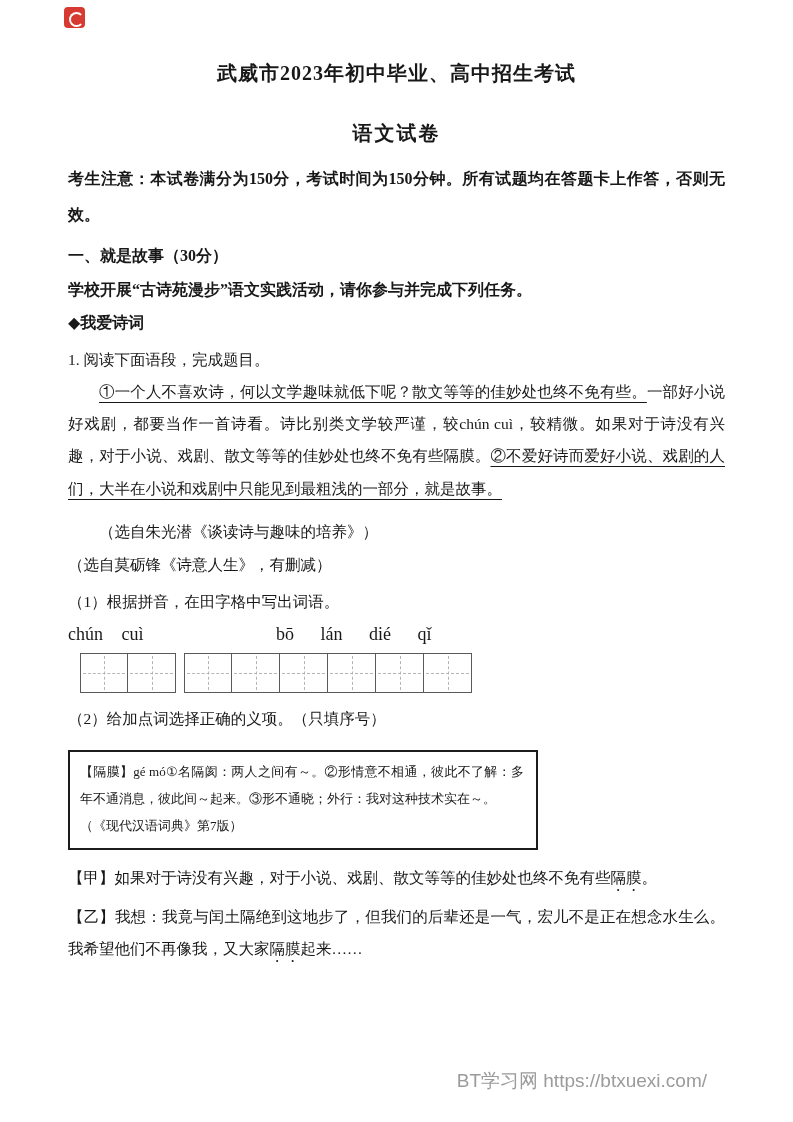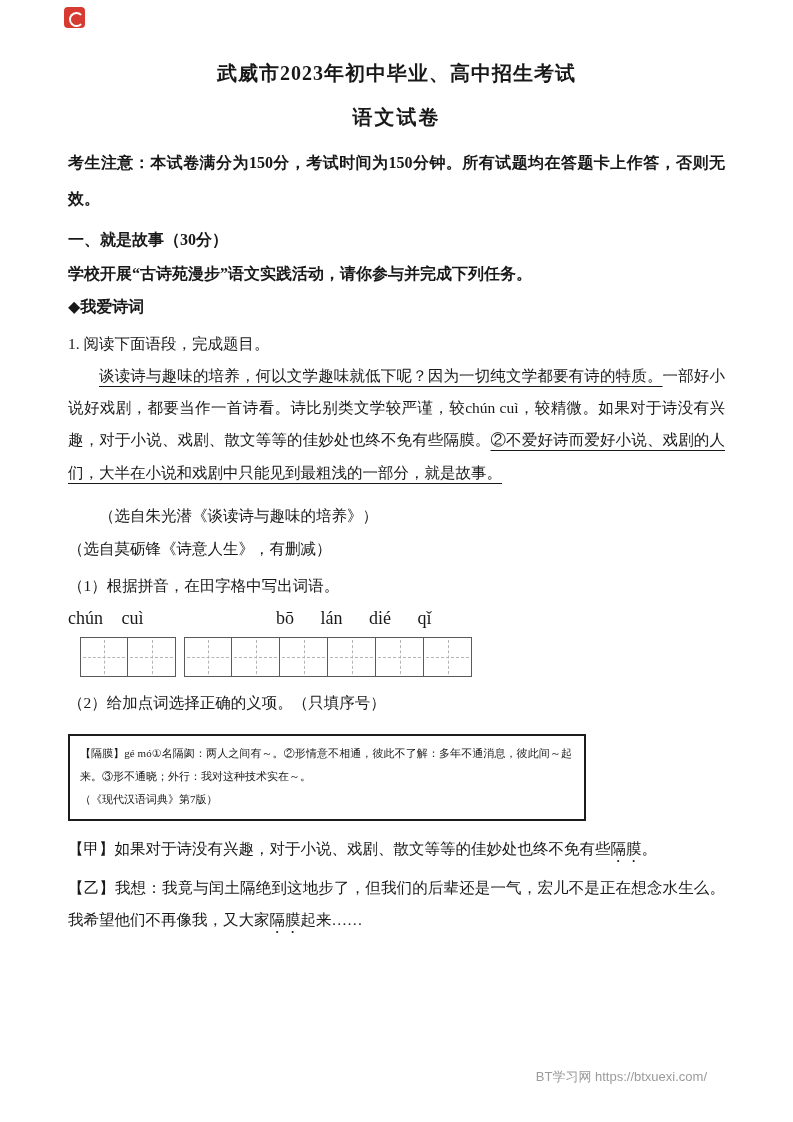--- a/index.html
+++ b/index.html
@@ -22,21 +22,21 @@
     border: 2px solid #ffffff; border-right-color: transparent;
     border-radius: 50%;
   }
   .page { padding: 58px 68px 0 68px; }
   .title {
     text-align: center; font-size: 20px; font-weight: bold;
     letter-spacing: 1px; line-height: 1.5;
   }
   .subtitle {
     text-align: center; font-size: 20px; font-weight: bold;
-    margin-top: 16px; letter-spacing: 2px;
+    margin-top: 32px; letter-spacing: 2px;
   }
   .notice {
     margin-top: 14px; font-weight: bold; font-size: 16px;
     line-height: 2.25; text-align: justify;
   }
   .h-bold { font-weight: bold; font-size: 16px; line-height: 2.1; }
   .body-p { font-size: 15.5px; line-height: 2.07; text-align: justify; }
   .indent { text-indent: 2em; }
   .u { text-decoration: underline; text-underline-offset: 5px; text-decoration-thickness: 1px; }
   .src-left { font-size: 15.5px; line-height: 2.0; text-indent: 2em; margin-top: 11px; }
@@ -60,34 +60,34 @@
   .cell::before {
     content: ""; position: absolute; left: 2px; right: 2px; top: 50%;
     border-top: 1px dashed #b5b5b5;
   }
   .cell::after {
     content: ""; position: absolute; top: 2px; bottom: 2px; left: 50%;
     border-left: 1px dashed #b5b5b5;
   }
 
   .dict-box {
-    margin-top: 14px; width: 518px;
+    margin-top: 14px; width: 470px;
     border: 2px solid #1c1c1c;
     padding: 6px 12px 8px 10px;
-    font-size: 11px; line-height: 2.1; text-align: justify;
+    font-size: 13px; line-height: 2.1; text-align: justify;
   }
   .dot-under {
     -webkit-text-emphasis: filled dot #111;
     -webkit-text-emphasis-position: under right;
     text-emphasis: filled dot #111;
     text-emphasis-position: under right;
   }
   .footer {
     position: absolute; top: 1068px; left: 0; right: 86px;
-    text-align: right; color: #9b9b9b; font-size: 13px;
+    text-align: right; color: #9b9b9b; font-size: 19px;
     font-family: "Liberation Sans", sans-serif;
   }
   .mt6 { margin-top: 6px; }
   .mt10 { margin-top: 10px; }
   .mt12 { margin-top: 12px; }
 </style>
 </head>
 <body>
 
 <div class="logo"></div>
@@ -98,21 +98,21 @@
   <div class="subtitle">语文试卷</div>
 
   <p class="notice">考生注意：本试卷满分为150分，考试时间为150分钟。所有试题均在答题卡上作答，否则无效。</p>
 
   <p class="h-bold mt6">一、就是故事（30分）</p>
   <p class="h-bold">学校开展“古诗苑漫步”语文实践活动，请你参与并完成下列任务。</p>
   <p class="h-bold">◆我爱诗词</p>
 
   <p class="stem">1. 阅读下面语段，完成题目。</p>
 
-  <p class="body-p indent"><span class="u">谈读诗与趣味的培养，何以文学趣味就低下呢？因为一切纯文学都要有诗的特质。</span><span>一部好小说好戏剧，都要当作一首诗看。诗比别类文学较严谨，较chún cuì，较精微。如果对于诗没有兴趣，对于小说、戏剧、散文等等的佳妙处也终不免有些隔膜。</span><span class="u">②不爱好诗而爱好小说、戏剧的人们，大半在小说和戏剧中只能见到最粗浅的一部分，就是故事。</span></p>
+  <p class="body-p indent"><span class="u">①一个人不喜欢诗，何以文学趣味就低下呢？散文等等的佳妙处也终不免有些。</span><span>一部好小说好戏剧，都要当作一首诗看。诗比别类文学较严谨，较chún cuì，较精微。如果对于诗没有兴趣，对于小说、戏剧、散文等等的佳妙处也终不免有些隔膜。</span><span class="u">②不爱好诗而爱好小说、戏剧的人们，大半在小说和戏剧中只能见到最粗浅的一部分，就是故事。</span></p>
 
   <p class="src-left">（选自朱光潜《谈读诗与趣味的培养》）</p>
 
 
   <p class="src-right">（选自莫砺锋《诗意人生》，有删减）</p>
 
   <p class="stem mt6">（1）根据拼音，在田字格中写出词语。</p>
 
   <div class="pinyin-row">
     <span class="pinyin-1">chún cuì</span><span class="pinyin-2">bō lán dié qǐ</span>

